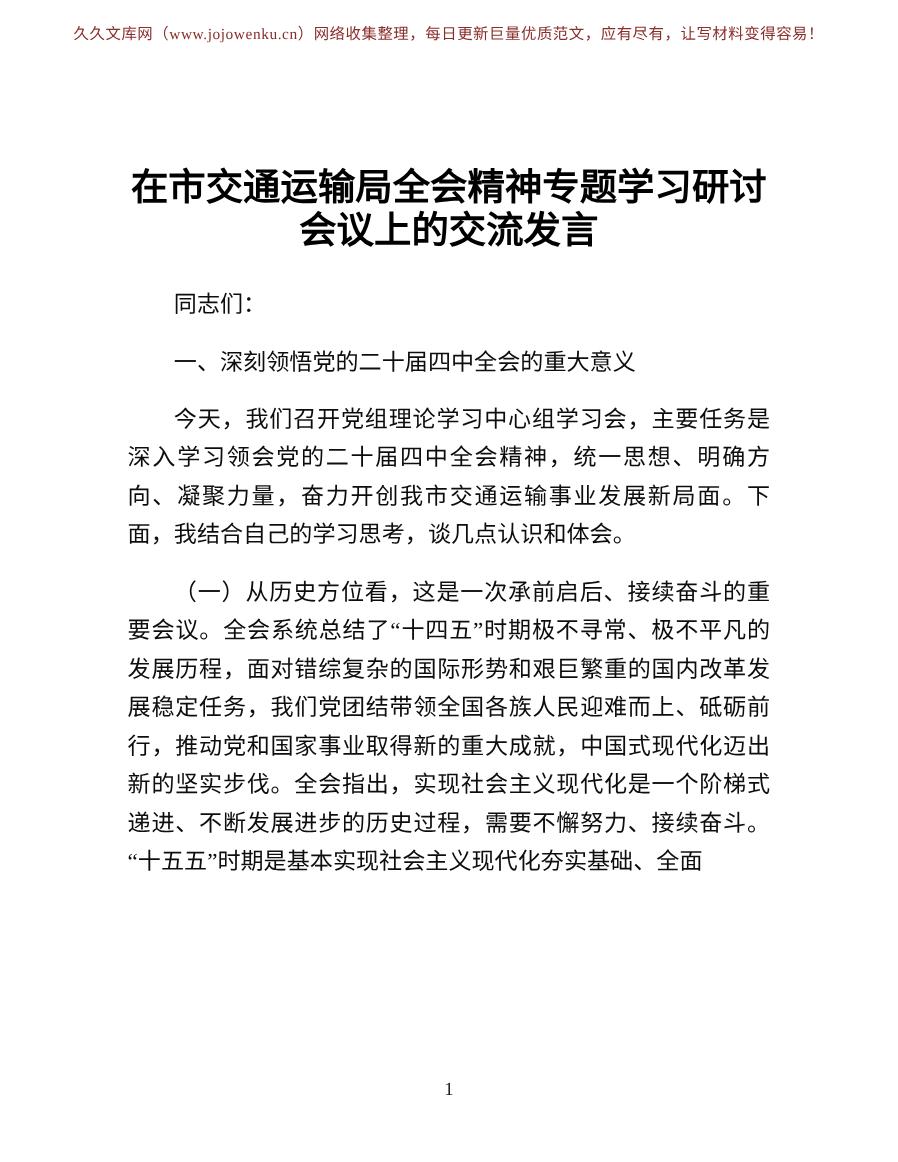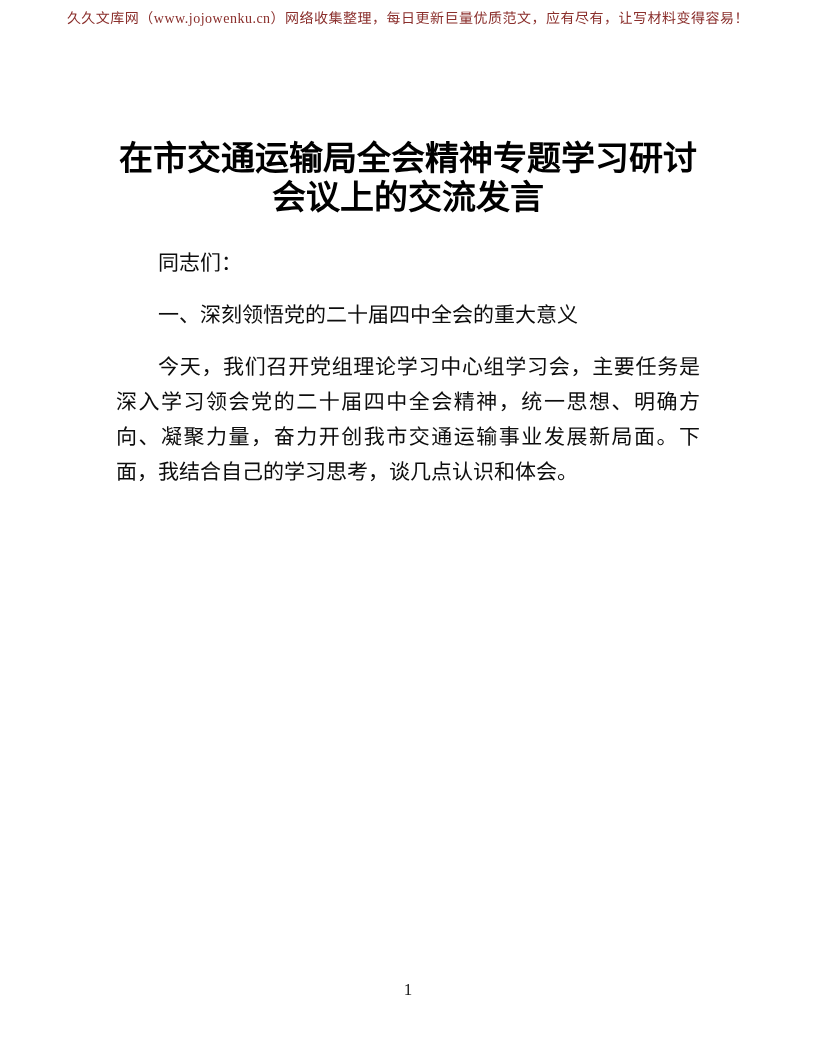--- a/index.html
+++ b/index.html
@@ -9,21 +9,21 @@
   .page {
     position: relative;
     width: 816px;
     height: 1056px;
     margin: 0 auto;
     background: #ffffff;
     overflow: hidden;
   }
 
   .site-notice {
-    padding-top: 7px;
+    padding-top: 19px;
     text-align: center;
     font-size: 14px;
     letter-spacing: 0.5px;
     color: #8a2e2b;
     font-family: "Liberation Serif", "DejaVu Serif", serif;
   }
 
   .content {
     width: 584px;
     margin: 0 auto;
@@ -39,21 +39,20 @@
     color: #000000;
   }
 
   .para {
     font-size: 21px;
     line-height: 35px;
     text-align: justify;
     text-justify: inter-ideograph;
     text-indent: 2em;
     color: #0d0d0d;
-    font-family: Liberation Mono, monospace;
   }
 
   .para-greeting { margin-top: 30px; }
   .para-spaced   { margin-top: 17px; }
   .para-heading  { margin-top: 17px; }
 
   .page-footer {
     position: absolute;
     left: 0;
     top: 980px;
@@ -74,20 +73,21 @@
 
     <h1 class="doc-title">在市交通运输局全会精神专题学习研讨会议上的交流发言</h1>
 
     <p class="para para-greeting">同志们：</p>
 
     <p class="para para-heading">一、深刻领悟党的二十届四中全会的重大意义</p>
 
     <p class="para para-spaced">今天，我们召开党组理论学习中心组学习会，主要任务是深入学习领会党的二十届四中全会精神，统一思想、明确方向、凝聚力量，奋力开创我市交通运输事业发展新局面。下面，我结合自己的学习思考，谈几点认识和体会。</p>
 
 
+    <p class="para para-spaced">（一）从历史方位看，这是一次承前启后、接续奋斗的重要会议。全会系统总结了“十四五”时期极不寻常、极不平凡的发展历程，面对错综复杂的国际形势和艰巨繁重的国内改革发展稳定任务，我们党团结带领全国各族人民迎难而上、砥砺前行，推动党和国家事业取得新的重大成就，中国式现代化迈出新的坚实步伐。全会指出，实现社会主义现代化是一个阶梯式递进、不断发展进步的历史过程，需要不懈努力、接续奋斗。“十五五”时期是基本实现社会主义现代化夯实基础、全面</p>
 
   </div>
 
   <div class="page-footer">
     <span>1</span>
   </div>
 
 </div>
 
 </body></html>

